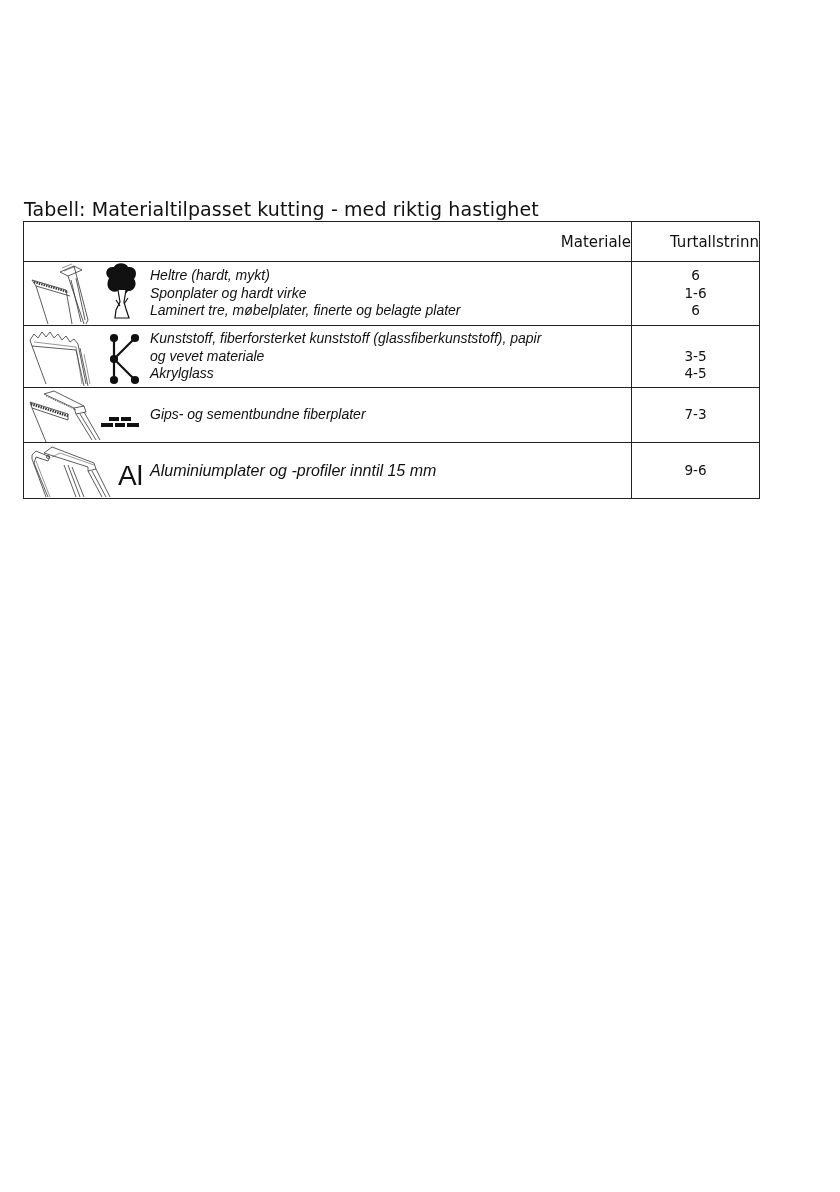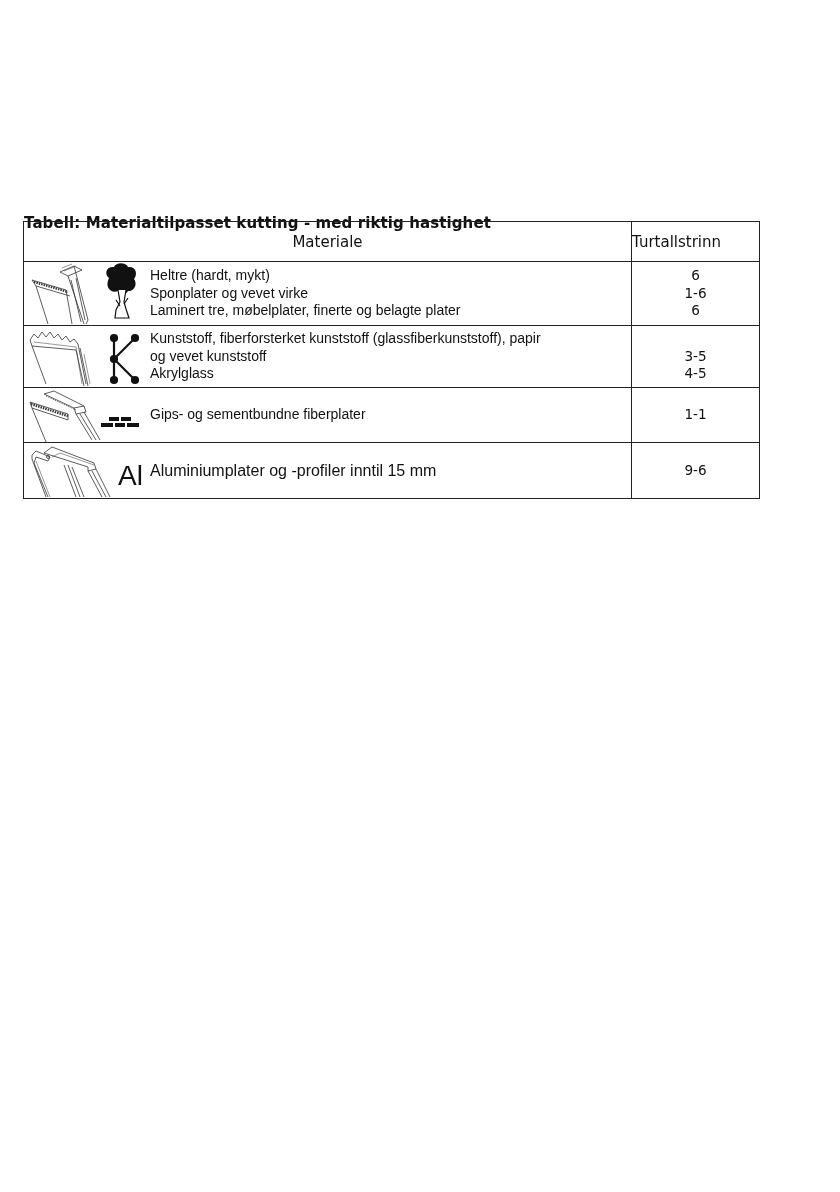--- a/index.html
+++ b/index.html
@@ -1,24 +1,24 @@
 <!DOCTYPE html>
 <html><head>
   <meta charset="utf-8">
   <style>
     html, body { margin: 0; padding: 0; background: #ffffff; }
     body { width: 840px; height: 1192px; position: relative; overflow: hidden;
            font-family: "DejaVu Sans", sans-serif; color: #111; }
-    .caption { position: absolute; left: 24px; top: 214px; font-size: 15px; font-weight: bold; letter-spacing: 0.1px; }
+    .caption { position: absolute; left: 24px; top: 198px; font-size: 19px; font-weight: normal; letter-spacing: 0.1px; }
     table.mat { position: absolute; left: 23px; top: 221px; width: 737px; border-collapse: collapse; }
     table.mat td, table.mat th { border: 1.5px solid #222; padding: 0; vertical-align: middle; font-weight: normal; }
-    th.hmat { height: 39px; text-align: center; padding-left: 8px; font-size: 15px; }
-    th.hspeed { width: 127px; text-align: left; font-size: 15px; }
+    th.hmat { height: 39px; text-align: right; padding-left: 8px; font-size: 15px; }
+    th.hspeed { width: 127px; text-align: right; font-size: 15px; }
     td.icons { width: 126px; border-right: none !important; position: relative; text-align: right; }
-    td.desc { border-left: none !important; padding-left: 9px; font-family: "Liberation Sans", sans-serif; font-size: 14px; line-height: 17.5px; }
+    td.desc { border-left: none !important; padding-left: 9px; font-family: "Liberation Sans", sans-serif; font-size: 14px; line-height: 17.5px; font-style: italic; }
     td.desc.dv { font-family: "DejaVu Sans", sans-serif; font-size: 13.6px; }
     td.speed { text-align: center; font-size: 13.6px; line-height: 17.5px; }
     .r1 td { height: 63px; }
     .r2 td { height: 61px; }
     .r3 td { height: 54px; }
     .r4 td { height: 55px; }
     .line { display: block; white-space: nowrap; }
     .blank { display: block; height: 17.5px; }
     svg { display: block; }
   </style>
@@ -46,21 +46,21 @@
         </g>
         <g>
           <path d="M85 16 C80 12, 82 4, 90 5 C92 0, 102 0, 104 5 C112 4, 114 12, 110 17 C114 22, 110 30, 104 29 C102 33, 96 33, 94 29 C88 32, 80 26, 85 16 Z" fill="#111"></path>
           <path d="M94 28 L96 40 L92 48 L91 56 L105 56 L102 47 L100 40 L102 28" fill="#fff" stroke="#111" stroke-width="1.2"></path>
           <path d="M96 44 L92 38 M100 42 L104 36" stroke="#111" stroke-width="1.2"></path>
         </g>
       </svg>
     </td>
     <td class="desc">
       <span class="line">Heltre (hardt, mykt)</span>
-      <span class="line">Sponplater og vevet virke</span>
+      <span class="line">Sponplater og hardt virke</span>
       <span class="line">Laminert tre, møbelplater, finerte og belagte plater</span>
     </td>
     <td class="speed">
       <span class="line">6</span>
       <span class="line">1-6</span>
       <span class="line">6</span>
     </td>
   </tr>
 
   <tr class="r2">
@@ -80,21 +80,21 @@
           <circle cx="90" cy="12" r="3"></circle>
           <circle cx="90" cy="33" r="3"></circle>
           <circle cx="90" cy="54" r="3"></circle>
           <circle cx="111" cy="12" r="3"></circle>
           <circle cx="111" cy="54" r="3"></circle>
         </g>
       </svg>
     </td>
     <td class="desc">
       <span class="line">Kunststoff, fiberforsterket kunststoff (glassfiberkunststoff), papir</span>
-      <span class="line">og vevet kunststoff</span>
+      <span class="line">og vevet materiale</span>
       <span class="line">Akrylglass</span>
     </td>
     <td class="speed">
       <span class="blank"></span>
       <span class="line">3-5</span>
       <span class="line">4-5</span>
     </td>
   </tr>
 
   <tr class="r3">
@@ -113,21 +113,21 @@
           <rect x="77" y="35" width="12" height="4"></rect>
           <rect x="91" y="35" width="10" height="4"></rect>
           <rect x="103" y="35" width="12" height="4"></rect>
         </g>
       </svg>
     </td>
     <td class="desc dv">
       <span class="line" style="font-family:'Liberation Sans',sans-serif;font-size:14px;">Gips- og sementbundne fiberplater</span>
     </td>
     <td class="speed">
-      <span class="line">1-1</span>
+      <span class="line">7-3</span>
     </td>
   </tr>
 
   <tr class="r4">
     <td class="icons">
       <svg width="126" height="55" viewBox="0 0 126 55">
         <g fill="none" stroke="#333" stroke-width="0.8">
           <path d="M8 12 L12 8 L26 14 L24 18 L12 14 L10 20 L24 54 M8 12 L8 16 L22 54"></path>
           <path d="M12 18 L26 54" stroke-width="0.5"></path>
           <path d="M20 10 L28 4 L70 20 L72 26 L64 28 M20 10 L64 24 L64 28"></path>

